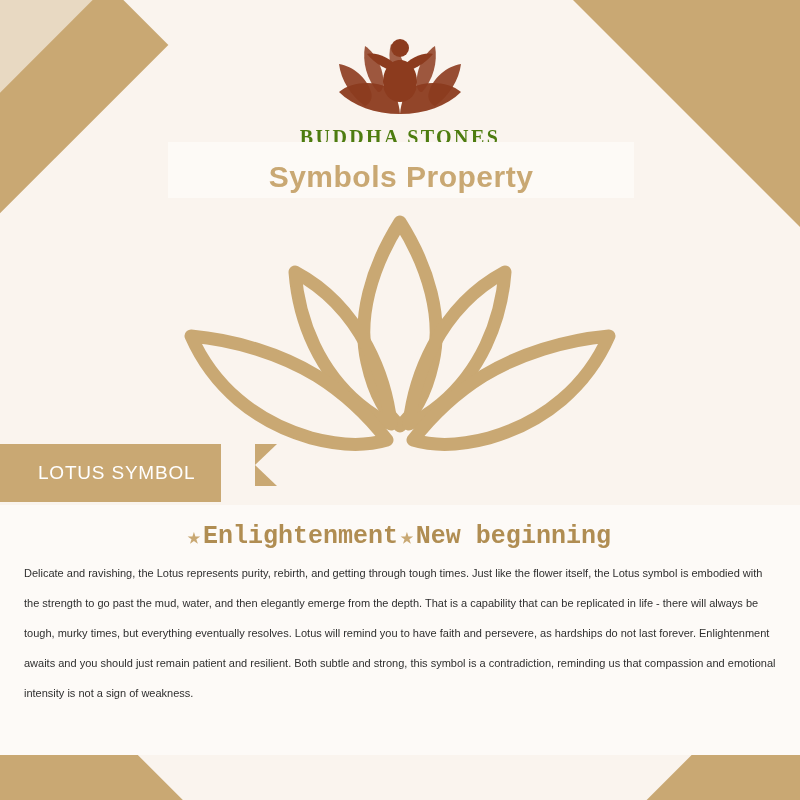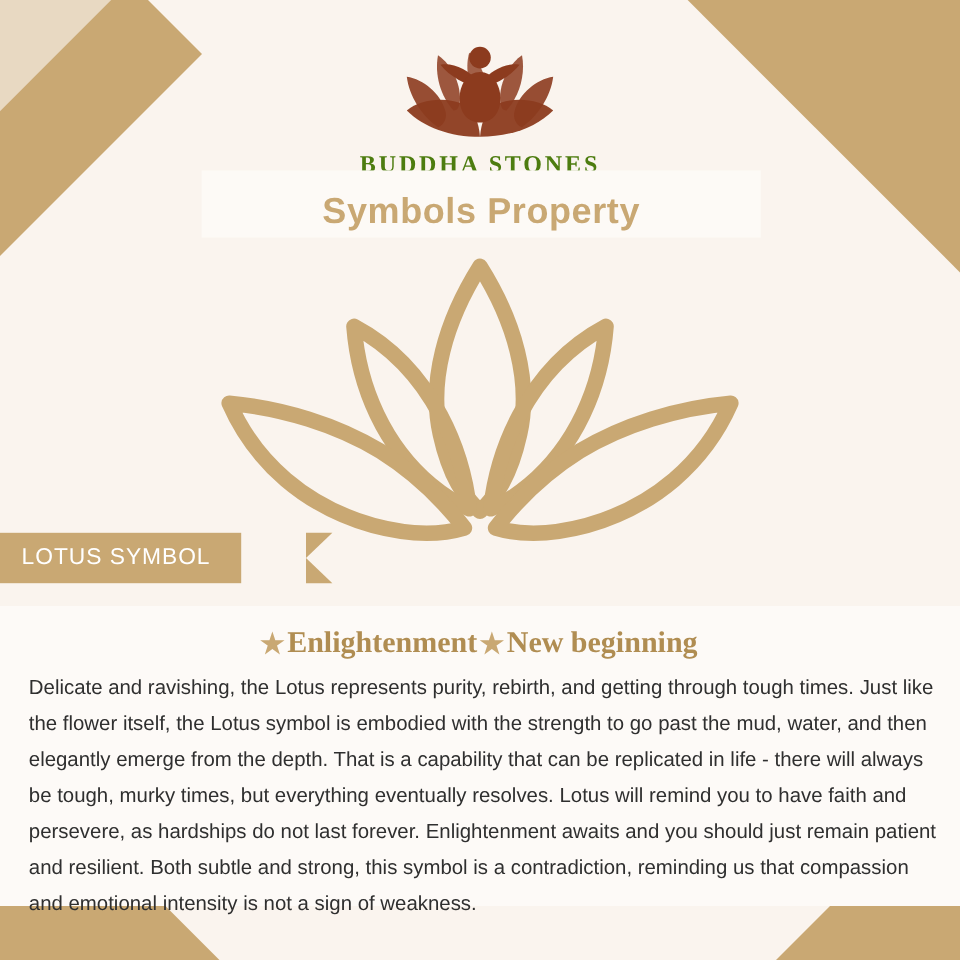--- a/index.html
+++ b/index.html
@@ -121,25 +121,25 @@
     top: 200px;
     left: 50%;
     transform: translateX(-50%);
   }
 
   
   .ribbon {
     position: absolute;
     left: 0;
     top: 444px;
-    height: 42px;
+    height: 58px;
     background: #c9a873;
     display: flex;
     align-items: center;
-    padding-left: 18px;
+    padding-left: 38px;
     padding-right: 26px;
     z-index: 6;
   }
   .ribbon-label {
     font-size: 19px;
     color: #ffffff;
     letter-spacing: 0.8px;
   }
   .ribbon-tail {
     position: absolute;
@@ -167,38 +167,38 @@
   .headline {
     position: absolute;
     top: 522px;
     left: 0;
     width: 800px;
     text-align: center;
     z-index: 6;
     font-size: 25px;
     font-weight: bold;
     color: #b08d52;
-    font-family: Liberation Serif, serif;
+    font-family: Liberation Mono, monospace;
   }
   .headline .star {
     color: #c9a873;
     font-size: 23px;
     vertical-align: -1px;
   }
   .headline .kw {
     padding: 0 2px;
   }
 
   .body-text {
     position: absolute;
     top: 558px;
     left: 24px;
     width: 756px;
     z-index: 6;
-    font-size: 17px;
+    font-size: 11px;
     line-height: 30px;
     color: #2f2f2f;
     text-align: left;
   }
 </style>
 </head>
 <body>
 
 <div class="page">
 

